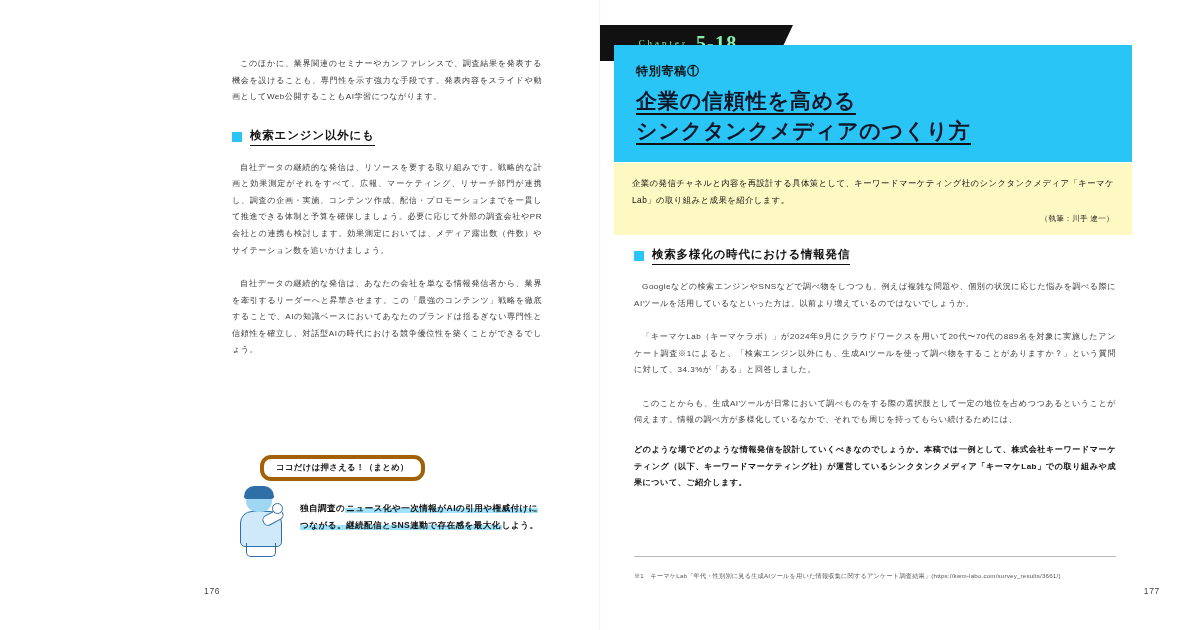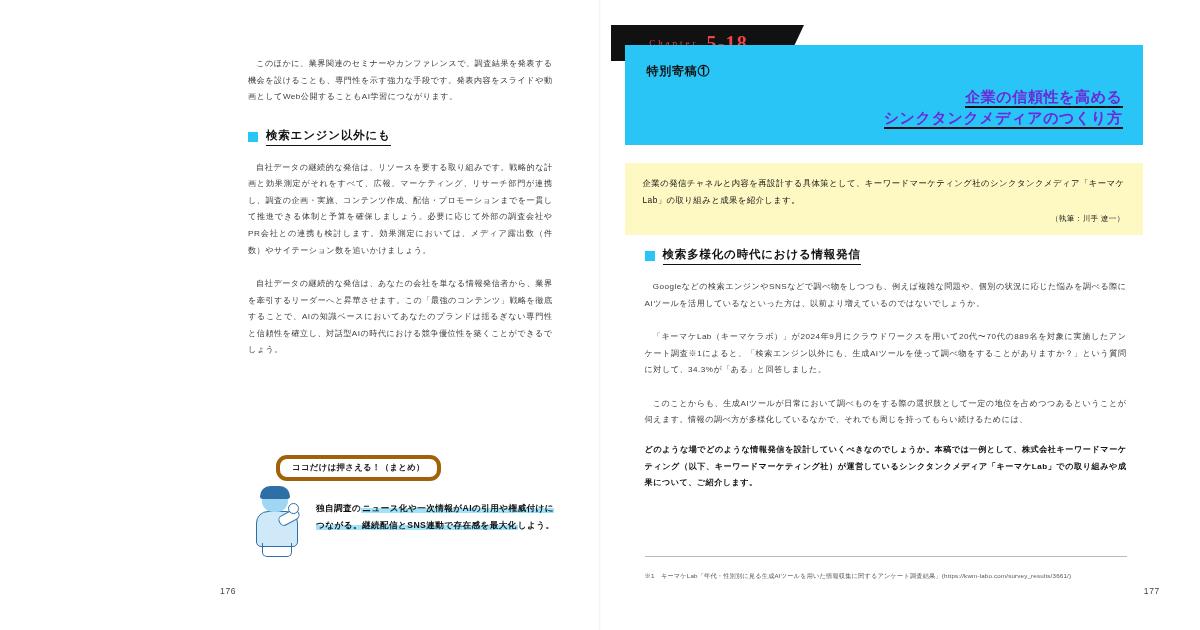--- a/index.html
+++ b/index.html
@@ -21,21 +21,20 @@
     display: flex;
   }
   .page {
     position: relative;
     width: 600px;
     height: 630px;
     box-sizing: border-box;
   }
   .page-left {
     padding: 56px 58px 44px 232px;
-    margin-left: 16px;
   }
   .page-right {
     padding: 0;
   }
 
   
   .para {
     font-size: 8.1px;
     line-height: 2.05;
     letter-spacing: 0.06em;
@@ -189,21 +188,21 @@
   .folio-right { right: 40px; }
 
   
   .chapter-bar {
     position: absolute;
     left: 0px;
     top: 25px;
     width: 176px;
     height: 36px;
     background: #111;
-    color: #ef4444;
+    color: #86efac;
     display: flex;
     align-items: center;
     justify-content: center;
     gap: 8px;
   }
   .chapter-bar:after {
     content: "";
     position: absolute;
     right: -17px;
     top: 0;
@@ -232,26 +231,25 @@
     box-sizing: border-box;
   }
   .title-sub {
     font-size: 12px;
     font-weight: bold;
     letter-spacing: 0.06em;
     color: #111;
     margin-bottom: 6px;
   }
   .title-main {
-    font-size: 15px;
+    font-size: 21px;
     font-weight: bold;
     letter-spacing: 0.04em;
     line-height: 1.42;
-    color: #6d28d9;
-    text-align: right;
+    color: #0f172a;
   }
   .title-main .u {
     border-bottom: 2px solid #111;
     padding-bottom: 1px;
   }
 
   .summary-label {
     position: absolute;
     left: 14px;
     top: 151px;

